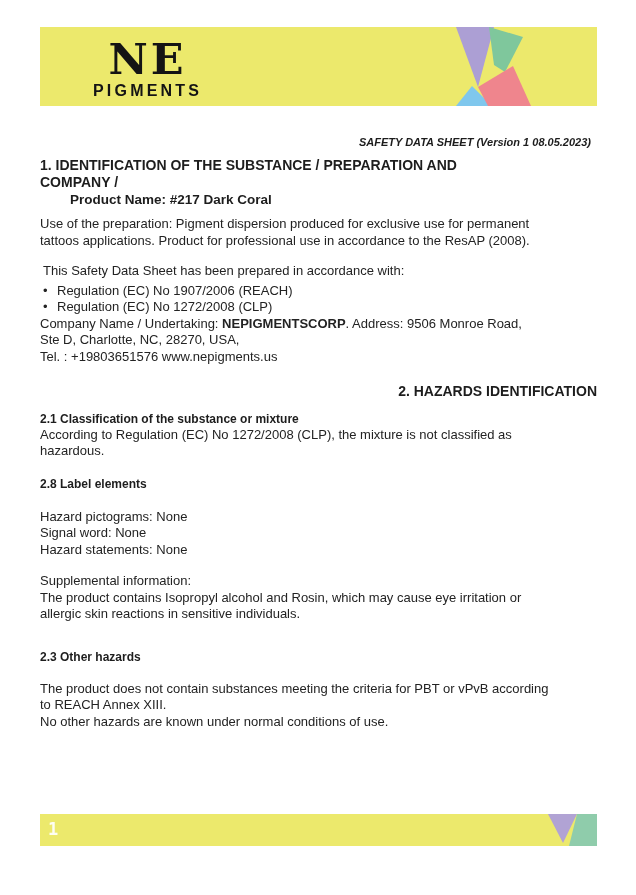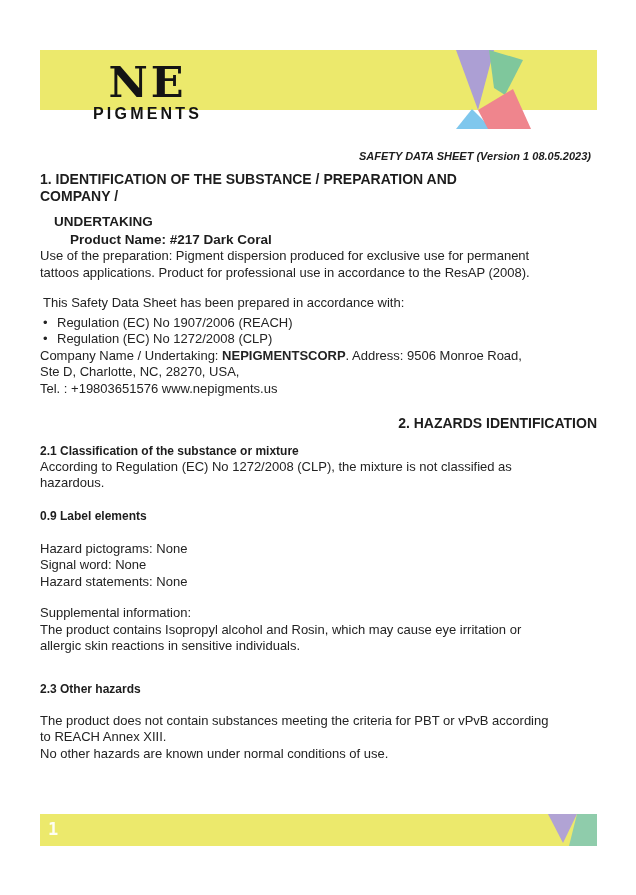--- a/index.html
+++ b/index.html
@@ -12,21 +12,21 @@
     font-family: "Liberation Sans", sans-serif;
     color: #232323;
     overflow: hidden;
   }
   .band {
     position: absolute;
     left: 40px;
     width: 557px;
     background: #ECE96C;
   }
-  .header-band { top: 50px; height: 60px; }
+  .header-band { top: 27px; height: 79px; }
   .footer-band { top: 814px; height: 32px; }
 
   .logo { position: absolute; left: 53px; top: 10px; text-align: center; color: #141414; }
   .logo-ne {
     font-family: "DejaVu Serif", serif;
     font-weight: 700;
     font-size: 43px;
     line-height: 44px;
     letter-spacing: 3px;
   }
@@ -51,21 +51,21 @@
   }
 
   .content { position: absolute; left: 40px; top: 112px; width: 557px; }
 
   .sds-title {
     text-align: right;
     font-size: 11px;
     font-weight: 700;
     font-style: italic;
     line-height: 13px;
-    margin-top: 38px;
+    margin-top: 24px;
     padding-right: 6px;
     color: #1d1d1d;
   }
   .h-main {
     font-size: 14px;
     font-weight: 700;
     line-height: 16.5px;
     white-space: pre-line;
     color: #1d1d1d;
   }
@@ -111,24 +111,23 @@
     </svg>
   </div>
 
   <div class="content">
 
     <div class="sds-title">SAFETY DATA SHEET (Version 1 08.05.2023)</div>
 
     <div class="h-main" style="margin-top:8px;">1. IDENTIFICATION OF THE SUBSTANCE / PREPARATION AND
 COMPANY /</div>
 
-    <div class="blockbold indent" style="margin-top:9px;">UNDERTAKING</div>
     <div class="blockbold indent" style="margin-top:1px;padding-left:16px;">Product Name: #217 Dark Coral</div>
 
-    <p class="para" style="">Use of the preparation: Pigment dispersion produced for exclusive use for permanent
+    <p class="para" style="margin-top:8px;">Use of the preparation: Pigment dispersion produced for exclusive use for permanent
 tattoos applications. Product for professional use in accordance to the ResAP (2008).</p>
 
     <p class="para" style="margin-top:14px; padding-left:3px;">This Safety Data Sheet has been prepared in accordance with:</p>
 
     <ul class="bullets">
       <li>
         <span class="dot">•</span>
         <span>Regulation (EC) No 1907/2006 (REACH)</span>
       </li>
       <li>
@@ -140,21 +139,21 @@
     <p class="para"><span>Company Name / Undertaking: </span><b>NEPIGMENTSCORP</b><span>. Address: 9506 Monroe Road,
 Ste D, Charlotte, NC, 28270, USA,
 Tel. : +19803651576 www.nepigments.us</span></p>
 
     <div class="h-main" style="margin-top:18px;text-align:right;">2. HAZARDS IDENTIFICATION</div>
 
     <div class="h-sub" style="margin-top:11px;">2.1 Classification of the substance or mixture</div>
     <p class="para" style="">According to Regulation (EC) No 1272/2008 (CLP), the mixture is not classified as
 hazardous.</p>
 
-    <div class="h-sub" style="margin-top:16px;">0.9 Label elements</div>
+    <div class="h-sub" style="margin-top:16px;">2.8 Label elements</div>
     <p class="para" style="margin-top:17px;">Hazard pictograms: None
 Signal word: None
 Hazard statements: None</p>
     <p class="para" style="margin-top:15px;">Supplemental information:
 The product contains Isopropyl alcohol and Rosin, which may cause eye irritation or
 allergic skin reactions in sensitive individuals.</p>
 
     <div class="h-sub" style="margin-top:26px;">2.3 Other hazards</div>
     <p class="para" style="margin-top:16px;">The product does not contain substances meeting the criteria for PBT or vPvB according
 to REACH Annex XIII.

